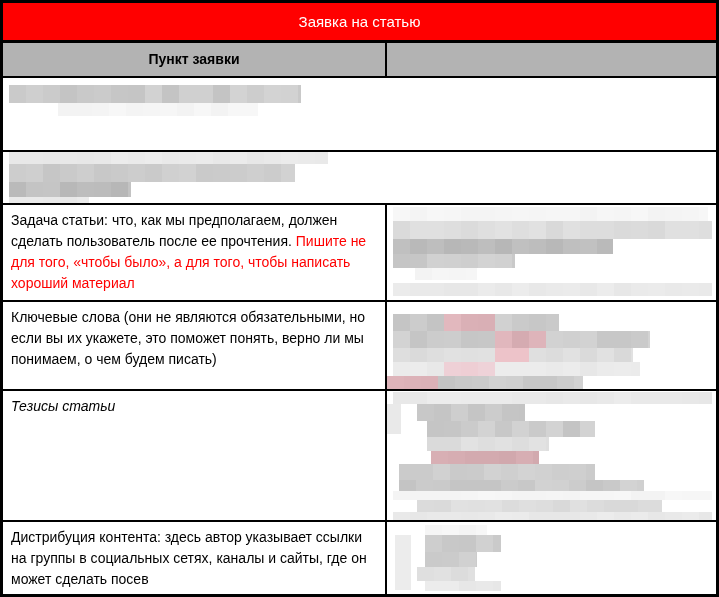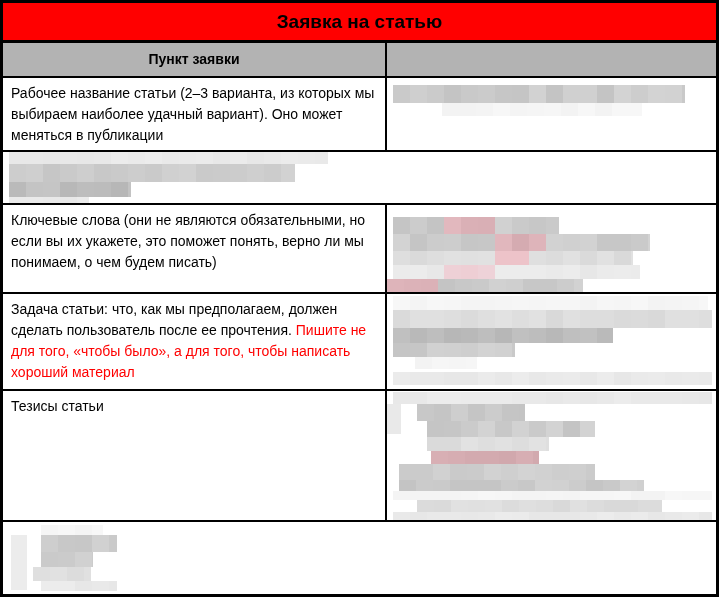--- a/index.html
+++ b/index.html
@@ -14,21 +14,21 @@
     width:719px;height:597px;
     border:3px solid var(--border-black);
     background:#fff;
     display:flex;flex-direction:column;
     overflow:hidden;
   }
   .title-row{
     height:40px;flex:0 0 40px;
     border-bottom:3px solid var(--border-black);
     background:var(--accent-red);
-    color:#000000;font-weight:bold;font-size:19px;
+    color:#ffffff;font-weight:normal;font-size:15px;
     display:flex;align-items:center;justify-content:center;
   }
   .head-row{
     height:35px;flex:0 0 35px;
     border-bottom:2px solid var(--border-black);
     background:var(--header-gray);
     display:flex;
   }
   .row{
     display:flex;
@@ -47,40 +47,37 @@
   .head-row .cell{
     display:flex;align-items:center;justify-content:center;
     font-weight:bold;font-size:14px;color:#000;
   }
   .head-row .cell.left{padding:0;}
   .red-text{color:var(--text-red);}
   .r1{height:74px;flex:0 0 74px;}
   .r2{height:53px;flex:0 0 53px;}
   .r3{height:97px;flex:0 0 97px;}
   .r4{height:89px;flex:0 0 89px;}
-  .r5{height:131px;flex:0 0 131px;}
+  .r5{height:131px;flex:0 0 131px;font-style:italic;}
   .r6{height:72px;flex:0 0 72px;}
   .mosaic{position:absolute;inset:0;}
   .mosaic-line{position:absolute;display:flex;overflow:hidden;}
 </style>
 </head>
 <body>
 
 <div class="doc">
 
   <div class="title-row">Заявка на статью</div>
 
   <div class="head-row">
     <div class="cell left">Пункт заявки</div>
   </div>
 
   <div class="row r1">
-    <div class="cell left">
-      <span>Рабочее название статьи (2–3 варианта, из которых мы выбираем наиболее удачный вариант). Оно может меняться в публикации</span>
-    </div>
     <div class="cell right">
       <div class="mosaic">
           <div class="mosaic-line" style="top: 7px; left: 6px; width: 292px; height: 18px;">
             <div style="flex: 0 0 17px; background: rgb(202, 202, 202);"></div>
             <div style="flex: 0 0 17px; background: rgb(207, 207, 207);"></div>
             <div style="flex: 0 0 17px; background: rgb(203, 203, 203);"></div>
             <div style="flex: 0 0 17px; background: rgb(196, 196, 196);"></div>
             <div style="flex: 0 0 17px; background: rgb(201, 201, 201);"></div>
             <div style="flex: 0 0 17px; background: rgb(203, 203, 203);"></div>
             <div style="flex: 0 0 17px; background: rgb(198, 198, 198);"></div>
@@ -166,108 +163,20 @@
             <div style="flex: 0 0 17px; background: rgb(188, 188, 188);"></div>
             <div style="flex: 0 0 17px; background: rgb(183, 183, 183);"></div>
             <div style="flex: 0 0 17px; background: rgb(195, 195, 195);"></div>
           </div>
           <div class="mosaic-line" style="top: 45px; left: 6px; width: 80px; height: 8px;">
             <div style="flex: 0 0 17px; background: rgb(234, 234, 234);"></div>
             <div style="flex: 0 0 17px; background: rgb(234, 234, 234);"></div>
             <div style="flex: 0 0 17px; background: rgb(233, 233, 233);"></div>
             <div style="flex: 0 0 17px; background: rgb(232, 232, 232);"></div>
             <div style="flex: 0 0 17px; background: rgb(235, 235, 235);"></div>
-          </div>
-        </div>
-    </div>
-  </div>
-
-  <div class="row r4">
-    <div class="cell left">
-      <span>Ключевые слова (они не являются обязательными, но если вы их укажете, это поможет понять, верно ли мы понимаем, о чем будем писать)</span>
-    </div>
-    <div class="cell right">
-      <div class="mosaic">
-          <div class="mosaic-line" style="top: 12px; left: 6px; width: 166px; height: 17px;">
-            <div style="flex: 0 0 17px; background: rgb(197, 197, 197);"></div>
-            <div style="flex: 0 0 17px; background: rgb(204, 204, 204);"></div>
-            <div style="flex: 0 0 17px; background: rgb(196, 196, 196);"></div>
-            <div style="flex: 0 0 17px; background: rgb(226, 184, 190);"></div>
-            <div style="flex: 0 0 17px; background: rgb(218, 176, 182);"></div>
-            <div style="flex: 0 0 17px; background: rgb(217, 175, 181);"></div>
-            <div style="flex: 0 0 17px; background: rgb(209, 209, 209);"></div>
-            <div style="flex: 0 0 17px; background: rgb(202, 202, 202);"></div>
-            <div style="flex: 0 0 17px; background: rgb(199, 199, 199);"></div>
-            <div style="flex: 0 0 17px; background: rgb(202, 202, 202);"></div>
-          </div>
-          <div class="mosaic-line" style="top: 29px; left: 6px; width: 257px; height: 17px;">
-            <div style="flex: 0 0 17px; background: rgb(211, 211, 211);"></div>
-            <div style="flex: 0 0 17px; background: rgb(197, 197, 197);"></div>
-            <div style="flex: 0 0 17px; background: rgb(204, 204, 204);"></div>
-            <div style="flex: 0 0 17px; background: rgb(205, 205, 205);"></div>
-            <div style="flex: 0 0 17px; background: rgb(198, 198, 198);"></div>
-            <div style="flex: 0 0 17px; background: rgb(199, 199, 199);"></div>
-            <div style="flex: 0 0 17px; background: rgb(225, 183, 189);"></div>
-            <div style="flex: 0 0 17px; background: rgb(213, 171, 177);"></div>
-            <div style="flex: 0 0 17px; background: rgb(222, 180, 186);"></div>
-            <div style="flex: 0 0 17px; background: rgb(210, 210, 210);"></div>
-            <div style="flex: 0 0 17px; background: rgb(208, 208, 208);"></div>
-            <div style="flex: 0 0 17px; background: rgb(210, 210, 210);"></div>
-            <div style="flex: 0 0 17px; background: rgb(199, 199, 199);"></div>
-            <div style="flex: 0 0 17px; background: rgb(199, 199, 199);"></div>
-            <div style="flex: 0 0 17px; background: rgb(202, 202, 202);"></div>
-            <div style="flex: 0 0 17px; background: rgb(211, 211, 211);"></div>
-          </div>
-          <div class="mosaic-line" style="top: 46px; left: 6px; width: 240px; height: 14px;">
-            <div style="flex: 0 0 17px; background: rgb(222, 222, 222);"></div>
-            <div style="flex: 0 0 17px; background: rgb(218, 218, 218);"></div>
-            <div style="flex: 0 0 17px; background: rgb(222, 222, 222);"></div>
-            <div style="flex: 0 0 17px; background: rgb(225, 225, 225);"></div>
-            <div style="flex: 0 0 17px; background: rgb(224, 224, 224);"></div>
-            <div style="flex: 0 0 17px; background: rgb(225, 225, 225);"></div>
-            <div style="flex: 0 0 17px; background: rgb(237, 195, 201);"></div>
-            <div style="flex: 0 0 17px; background: rgb(237, 195, 201);"></div>
-            <div style="flex: 0 0 17px; background: rgb(223, 223, 223);"></div>
-            <div style="flex: 0 0 17px; background: rgb(220, 220, 220);"></div>
-            <div style="flex: 0 0 17px; background: rgb(225, 225, 225);"></div>
-            <div style="flex: 0 0 17px; background: rgb(218, 218, 218);"></div>
-            <div style="flex: 0 0 17px; background: rgb(225, 225, 225);"></div>
-            <div style="flex: 0 0 17px; background: rgb(217, 217, 217);"></div>
-            <div style="flex: 0 0 17px; background: rgb(225, 225, 225);"></div>
-          </div>
-          <div class="mosaic-line" style="top: 60px; left: 6px; width: 247px; height: 14px;">
-            <div style="flex: 0 0 17px; background: rgb(235, 235, 235);"></div>
-            <div style="flex: 0 0 17px; background: rgb(236, 236, 236);"></div>
-            <div style="flex: 0 0 17px; background: rgb(232, 232, 232);"></div>
-            <div style="flex: 0 0 17px; background: rgb(238, 208, 214);"></div>
-            <div style="flex: 0 0 17px; background: rgb(238, 206, 212);"></div>
-            <div style="flex: 0 0 17px; background: rgb(238, 210, 216);"></div>
-            <div style="flex: 0 0 17px; background: rgb(236, 236, 236);"></div>
-            <div style="flex: 0 0 17px; background: rgb(236, 236, 236);"></div>
-            <div style="flex: 0 0 17px; background: rgb(236, 236, 236);"></div>
-            <div style="flex: 0 0 17px; background: rgb(234, 234, 234);"></div>
-            <div style="flex: 0 0 17px; background: rgb(236, 236, 236);"></div>
-            <div style="flex: 0 0 17px; background: rgb(231, 231, 231);"></div>
-            <div style="flex: 0 0 17px; background: rgb(235, 235, 235);"></div>
-            <div style="flex: 0 0 17px; background: rgb(236, 236, 236);"></div>
-            <div style="flex: 0 0 17px; background: rgb(235, 235, 235);"></div>
-          </div>
-          <div class="mosaic-line" style="top: 74px; left: 0px; width: 196px; height: 15px;">
-            <div style="flex: 0 0 17px; background: rgb(222, 180, 186);"></div>
-            <div style="flex: 0 0 17px; background: rgb(220, 178, 184);"></div>
-            <div style="flex: 0 0 17px; background: rgb(219, 177, 183);"></div>
-            <div style="flex: 0 0 17px; background: rgb(196, 196, 196);"></div>
-            <div style="flex: 0 0 17px; background: rgb(200, 200, 200);"></div>
-            <div style="flex: 0 0 17px; background: rgb(202, 202, 202);"></div>
-            <div style="flex: 0 0 17px; background: rgb(209, 209, 209);"></div>
-            <div style="flex: 0 0 17px; background: rgb(207, 207, 207);"></div>
-            <div style="flex: 0 0 17px; background: rgb(199, 199, 199);"></div>
-            <div style="flex: 0 0 17px; background: rgb(199, 199, 199);"></div>
-            <div style="flex: 0 0 17px; background: rgb(204, 204, 204);"></div>
-            <div style="flex: 0 0 17px; background: rgb(210, 210, 210);"></div>
           </div>
         </div>
     </div>
   </div>
 
   <div class="row r3">
     <div class="cell left">
       <span>Задача статьи: что, как мы предполагаем, должен сделать пользователь после ее прочтения. </span><span class="red-text">Пишите не для того, «чтобы было», а для того, чтобы написать хороший материал</span>
     </div>
     <div class="cell right">
@@ -363,20 +272,108 @@
             <div style="flex: 0 0 17px; background: rgb(234, 234, 234);"></div>
             <div style="flex: 0 0 17px; background: rgb(235, 235, 235);"></div>
             <div style="flex: 0 0 17px; background: rgb(233, 233, 233);"></div>
             <div style="flex: 0 0 17px; background: rgb(234, 234, 234);"></div>
             <div style="flex: 0 0 17px; background: rgb(233, 233, 233);"></div>
           </div>
         </div>
     </div>
   </div>
 
+  <div class="row r4">
+    <div class="cell left">
+      <span>Ключевые слова (они не являются обязательными, но если вы их укажете, это поможет понять, верно ли мы понимаем, о чем будем писать)</span>
+    </div>
+    <div class="cell right">
+      <div class="mosaic">
+          <div class="mosaic-line" style="top: 12px; left: 6px; width: 166px; height: 17px;">
+            <div style="flex: 0 0 17px; background: rgb(197, 197, 197);"></div>
+            <div style="flex: 0 0 17px; background: rgb(204, 204, 204);"></div>
+            <div style="flex: 0 0 17px; background: rgb(196, 196, 196);"></div>
+            <div style="flex: 0 0 17px; background: rgb(226, 184, 190);"></div>
+            <div style="flex: 0 0 17px; background: rgb(218, 176, 182);"></div>
+            <div style="flex: 0 0 17px; background: rgb(217, 175, 181);"></div>
+            <div style="flex: 0 0 17px; background: rgb(209, 209, 209);"></div>
+            <div style="flex: 0 0 17px; background: rgb(202, 202, 202);"></div>
+            <div style="flex: 0 0 17px; background: rgb(199, 199, 199);"></div>
+            <div style="flex: 0 0 17px; background: rgb(202, 202, 202);"></div>
+          </div>
+          <div class="mosaic-line" style="top: 29px; left: 6px; width: 257px; height: 17px;">
+            <div style="flex: 0 0 17px; background: rgb(211, 211, 211);"></div>
+            <div style="flex: 0 0 17px; background: rgb(197, 197, 197);"></div>
+            <div style="flex: 0 0 17px; background: rgb(204, 204, 204);"></div>
+            <div style="flex: 0 0 17px; background: rgb(205, 205, 205);"></div>
+            <div style="flex: 0 0 17px; background: rgb(198, 198, 198);"></div>
+            <div style="flex: 0 0 17px; background: rgb(199, 199, 199);"></div>
+            <div style="flex: 0 0 17px; background: rgb(225, 183, 189);"></div>
+            <div style="flex: 0 0 17px; background: rgb(213, 171, 177);"></div>
+            <div style="flex: 0 0 17px; background: rgb(222, 180, 186);"></div>
+            <div style="flex: 0 0 17px; background: rgb(210, 210, 210);"></div>
+            <div style="flex: 0 0 17px; background: rgb(208, 208, 208);"></div>
+            <div style="flex: 0 0 17px; background: rgb(210, 210, 210);"></div>
+            <div style="flex: 0 0 17px; background: rgb(199, 199, 199);"></div>
+            <div style="flex: 0 0 17px; background: rgb(199, 199, 199);"></div>
+            <div style="flex: 0 0 17px; background: rgb(202, 202, 202);"></div>
+            <div style="flex: 0 0 17px; background: rgb(211, 211, 211);"></div>
+          </div>
+          <div class="mosaic-line" style="top: 46px; left: 6px; width: 240px; height: 14px;">
+            <div style="flex: 0 0 17px; background: rgb(222, 222, 222);"></div>
+            <div style="flex: 0 0 17px; background: rgb(218, 218, 218);"></div>
+            <div style="flex: 0 0 17px; background: rgb(222, 222, 222);"></div>
+            <div style="flex: 0 0 17px; background: rgb(225, 225, 225);"></div>
+            <div style="flex: 0 0 17px; background: rgb(224, 224, 224);"></div>
+            <div style="flex: 0 0 17px; background: rgb(225, 225, 225);"></div>
+            <div style="flex: 0 0 17px; background: rgb(237, 195, 201);"></div>
+            <div style="flex: 0 0 17px; background: rgb(237, 195, 201);"></div>
+            <div style="flex: 0 0 17px; background: rgb(223, 223, 223);"></div>
+            <div style="flex: 0 0 17px; background: rgb(220, 220, 220);"></div>
+            <div style="flex: 0 0 17px; background: rgb(225, 225, 225);"></div>
+            <div style="flex: 0 0 17px; background: rgb(218, 218, 218);"></div>
+            <div style="flex: 0 0 17px; background: rgb(225, 225, 225);"></div>
+            <div style="flex: 0 0 17px; background: rgb(217, 217, 217);"></div>
+            <div style="flex: 0 0 17px; background: rgb(225, 225, 225);"></div>
+          </div>
+          <div class="mosaic-line" style="top: 60px; left: 6px; width: 247px; height: 14px;">
+            <div style="flex: 0 0 17px; background: rgb(235, 235, 235);"></div>
+            <div style="flex: 0 0 17px; background: rgb(236, 236, 236);"></div>
+            <div style="flex: 0 0 17px; background: rgb(232, 232, 232);"></div>
+            <div style="flex: 0 0 17px; background: rgb(238, 208, 214);"></div>
+            <div style="flex: 0 0 17px; background: rgb(238, 206, 212);"></div>
+            <div style="flex: 0 0 17px; background: rgb(238, 210, 216);"></div>
+            <div style="flex: 0 0 17px; background: rgb(236, 236, 236);"></div>
+            <div style="flex: 0 0 17px; background: rgb(236, 236, 236);"></div>
+            <div style="flex: 0 0 17px; background: rgb(236, 236, 236);"></div>
+            <div style="flex: 0 0 17px; background: rgb(234, 234, 234);"></div>
+            <div style="flex: 0 0 17px; background: rgb(236, 236, 236);"></div>
+            <div style="flex: 0 0 17px; background: rgb(231, 231, 231);"></div>
+            <div style="flex: 0 0 17px; background: rgb(235, 235, 235);"></div>
+            <div style="flex: 0 0 17px; background: rgb(236, 236, 236);"></div>
+            <div style="flex: 0 0 17px; background: rgb(235, 235, 235);"></div>
+          </div>
+          <div class="mosaic-line" style="top: 74px; left: 0px; width: 196px; height: 15px;">
+            <div style="flex: 0 0 17px; background: rgb(222, 180, 186);"></div>
+            <div style="flex: 0 0 17px; background: rgb(220, 178, 184);"></div>
+            <div style="flex: 0 0 17px; background: rgb(219, 177, 183);"></div>
+            <div style="flex: 0 0 17px; background: rgb(196, 196, 196);"></div>
+            <div style="flex: 0 0 17px; background: rgb(200, 200, 200);"></div>
+            <div style="flex: 0 0 17px; background: rgb(202, 202, 202);"></div>
+            <div style="flex: 0 0 17px; background: rgb(209, 209, 209);"></div>
+            <div style="flex: 0 0 17px; background: rgb(207, 207, 207);"></div>
+            <div style="flex: 0 0 17px; background: rgb(199, 199, 199);"></div>
+            <div style="flex: 0 0 17px; background: rgb(199, 199, 199);"></div>
+            <div style="flex: 0 0 17px; background: rgb(204, 204, 204);"></div>
+            <div style="flex: 0 0 17px; background: rgb(210, 210, 210);"></div>
+          </div>
+        </div>
+    </div>
+  </div>
+
   <div class="row r5">
     <div class="cell left">
       <span>Тезисы статьи</span>
     </div>
     <div class="cell right">
       <div class="mosaic">
           <div class="mosaic-line" style="top: 1px; left: 6px; width: 319px; height: 12px;">
             <div style="flex: 0 0 17px; background: rgb(232, 232, 232);"></div>
             <div style="flex: 0 0 17px; background: rgb(232, 232, 232);"></div>
             <div style="flex: 0 0 17px; background: rgb(236, 236, 236);"></div>
@@ -528,20 +525,23 @@
             <div style="flex: 0 0 17px; background: rgb(231, 231, 231);"></div>
             <div style="flex: 0 0 17px; background: rgb(233, 233, 233);"></div>
             <div style="flex: 0 0 17px; background: rgb(235, 235, 235);"></div>
             <div style="flex: 0 0 17px; background: rgb(231, 231, 231);"></div>
           </div>
         </div>
     </div>
   </div>
 
   <div class="row r6">
+    <div class="cell left">
+      <span>Дистрибуция контента: здесь автор указывает ссылки на группы в социальных сетях, каналы и сайты, где он может сделать посев</span>
+    </div>
     <div class="cell right">
       <div class="mosaic">
           <div class="mosaic-line" style="top: 3px; left: 38px; width: 62px; height: 10px;">
             <div style="flex: 0 0 17px; background: rgb(245, 245, 245);"></div>
             <div style="flex: 0 0 17px; background: rgb(247, 247, 247);"></div>
             <div style="flex: 0 0 17px; background: rgb(244, 244, 244);"></div>
             <div style="flex: 0 0 17px; background: rgb(247, 247, 247);"></div>
           </div>
           <div class="mosaic-line" style="top: 13px; left: 8px; width: 16px; height: 55px;">
             <div style="flex: 0 0 17px; background: rgb(236, 236, 236);"></div>

